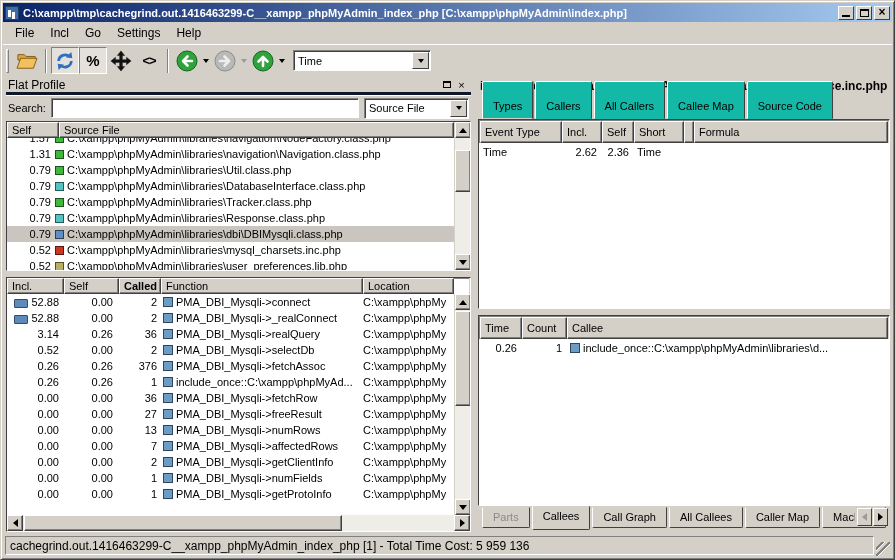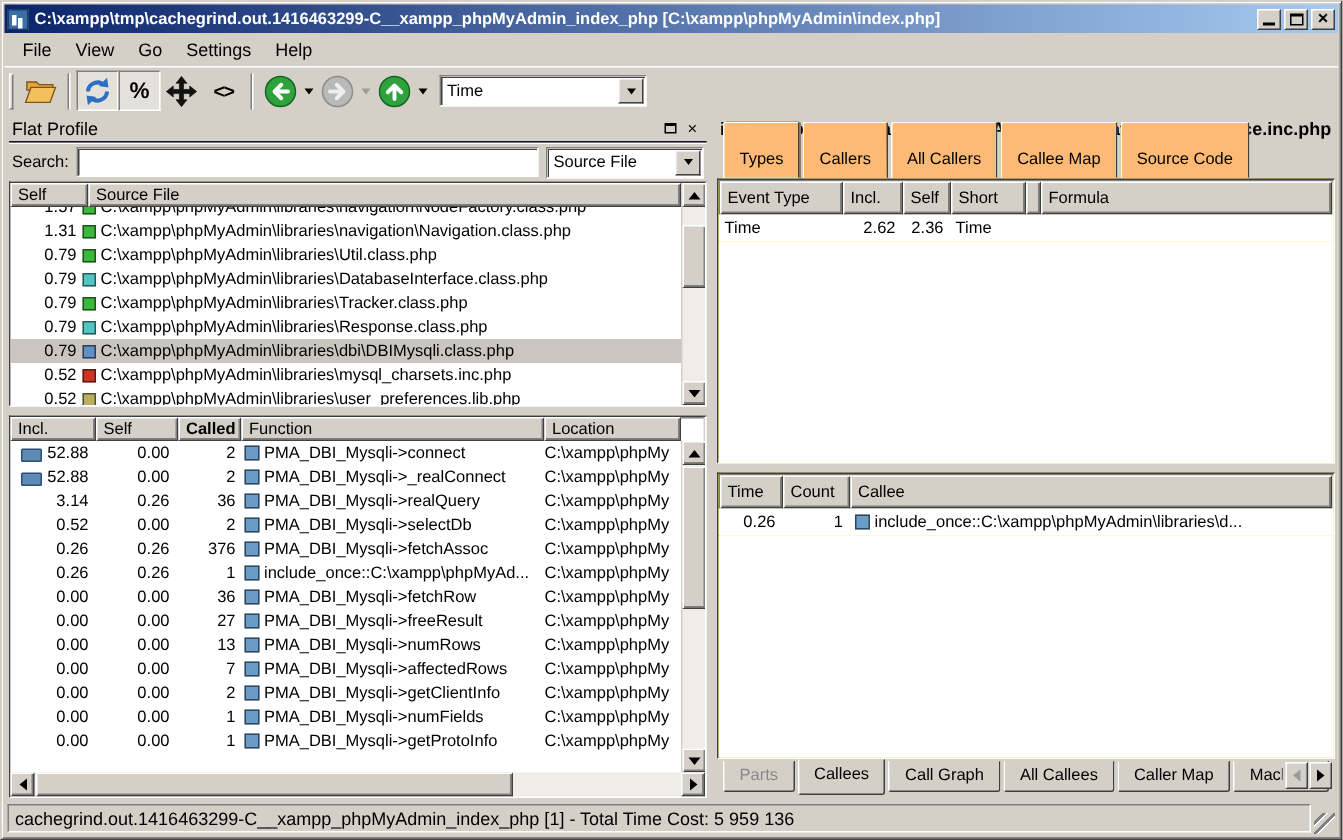--- a/index.html
+++ b/index.html
@@ -39,21 +39,21 @@
   .combo-btn { width:17px; height:17px; margin:1px; background:#d4d0c8; border:1px solid; border-color:#fff #404040 #404040 #fff; display:flex; align-items:center; justify-content:center; flex:none; }
   .toolbar .combo { width:138px; }
 
   
   .main { flex:1; display:flex; min-height:0; }
   .left-dock { width:468px; flex:none; display:flex; flex-direction:column; padding:1px 0 1px 3px; }
   .v-splitter { width:5px; flex:none; }
   .right-panel { flex:1; display:flex; flex-direction:column; min-width:0; padding:1px 2px; }
 
   
-  .dock-titlebar { height:18px; display:flex; align-items:center; flex:none; border-bottom:1px solid #0f172a; box-shadow:0 1px 0 #fff; padding:0 2px; }
+  .dock-titlebar { height:18px; display:flex; align-items:center; flex:none; border-bottom:3px solid #0f172a; box-shadow:0 1px 0 #fff; padding:0 2px; }
   .dock-title { flex:1; font-size:12px; }
   .dock-btn { width:15px; height:14px; display:flex; align-items:center; justify-content:center; font-size:11px; }
   .glyph-float { width:8px; height:7px; border:1px solid #000; border-top:2px solid #000; }
 
   .search-row { height:26px; display:flex; align-items:center; flex:none; gap:5px; padding:0 2px; }
   .search-input { flex:1; height:20px; background:#fff; border:1px solid; border-color:#808080 #fff #fff #808080; box-shadow:inset 1px 1px 0 #404040; font-family:inherit; font-size:11px; padding:0 3px; outline:none; }
   .search-row .combo { width:105px; flex:none; margin-left:0; }
 
   
   .tframe { border:1px solid; border-color:#404040 #fff #fff #404040; box-shadow:inset -1px -1px 0 #d4d0c8, inset 1px 1px 0 #808080; background:#fff; position:relative; overflow:hidden; }
@@ -102,21 +102,21 @@
   .c-called { width:42px; flex:none; text-align:right; padding-right:4px; }
   .c-func { width:202px; flex:none; display:flex; align-items:center; overflow:hidden; padding-left:2px; }
   .sq.fn { background:#6a9cc8; width:10px; height:10px; }
   .c-loc { flex:1; overflow:hidden; }
   .hscroll { position:absolute; left:0; right:0; bottom:0; height:16px; background:#efede7; }
   .func-vscroll { bottom:16px; }
 
   
   .rp-header { height:18px; font-weight:bold; font-size:12px; white-space:nowrap; overflow:hidden; flex:none; padding:2px 2px 0; }
   .tabbar { height:24px; display:flex; align-items:flex-end; flex:none; padding-left:4px; position:relative; }
-  .tab { height:20px; padding:18px 10px; background:#fdba74; border:1px solid; border-color:#fff #404040 transparent #fff; border-top-left-radius:2px; border-top-right-radius:2px; margin-right:2px; white-space:nowrap; font-size:11px; }
+  .tab { height:20px; padding:18px 10px; background:#14b8a6; border:1px solid; border-color:#fff #404040 transparent #fff; border-top-left-radius:2px; border-top-right-radius:2px; margin-right:2px; white-space:nowrap; font-size:11px; }
   .tab.active { height:23px; font-size:11px; z-index:2; border-bottom:1px solid #d4d0c8; box-shadow:1px 0 0 #808080; }
   .rframe { border:1px solid; border-color:#404040 #fff #fff #404040; box-shadow:inset 1px 1px 0 #808080, inset -1px -1px 0 #d4d0c8; background:#fde047; overflow:hidden; display:flex; flex-direction:column; }
   .types-frame { height:190px; flex:none; }
   .callees-frame { flex:1; min-height:0; }
   .rhead { display:flex; height:22px; background:#d4d0c8; flex:none; margin:1px 1px 0 1px; }
   .rhead .th { display:flex; align-items:center; }
   .t-event { width:82px; }
   .t-incl { width:40px; }
   .t-self { width:32px; }
   .t-short { width:50px; }
@@ -160,21 +160,21 @@
           <span class="glyph-max"></span>
         </div>
       <div class="win-btn">
           <span class="glyph-x">×</span>
         </div>
     </div>
   </div>
 
   <div class="menubar">
     <div class="menu-item">File</div>
-      <div class="menu-item">View</div>
+      <div class="menu-item">Incl</div>
       <div class="menu-item">Go</div>
       <div class="menu-item">Settings</div>
       <div class="menu-item">Help</div>
   </div>
 
   <div class="toolbar">
     <div class="tb-handle"></div>
     <div class="tb-btn">
       <svg width="22" height="20" viewBox="0 0 24 22">
         <path d="M2 4 h7 l2 2 h10 v4 H2 z" fill="#e8a33d" stroke="#7c5614" stroke-width="1"></path>

